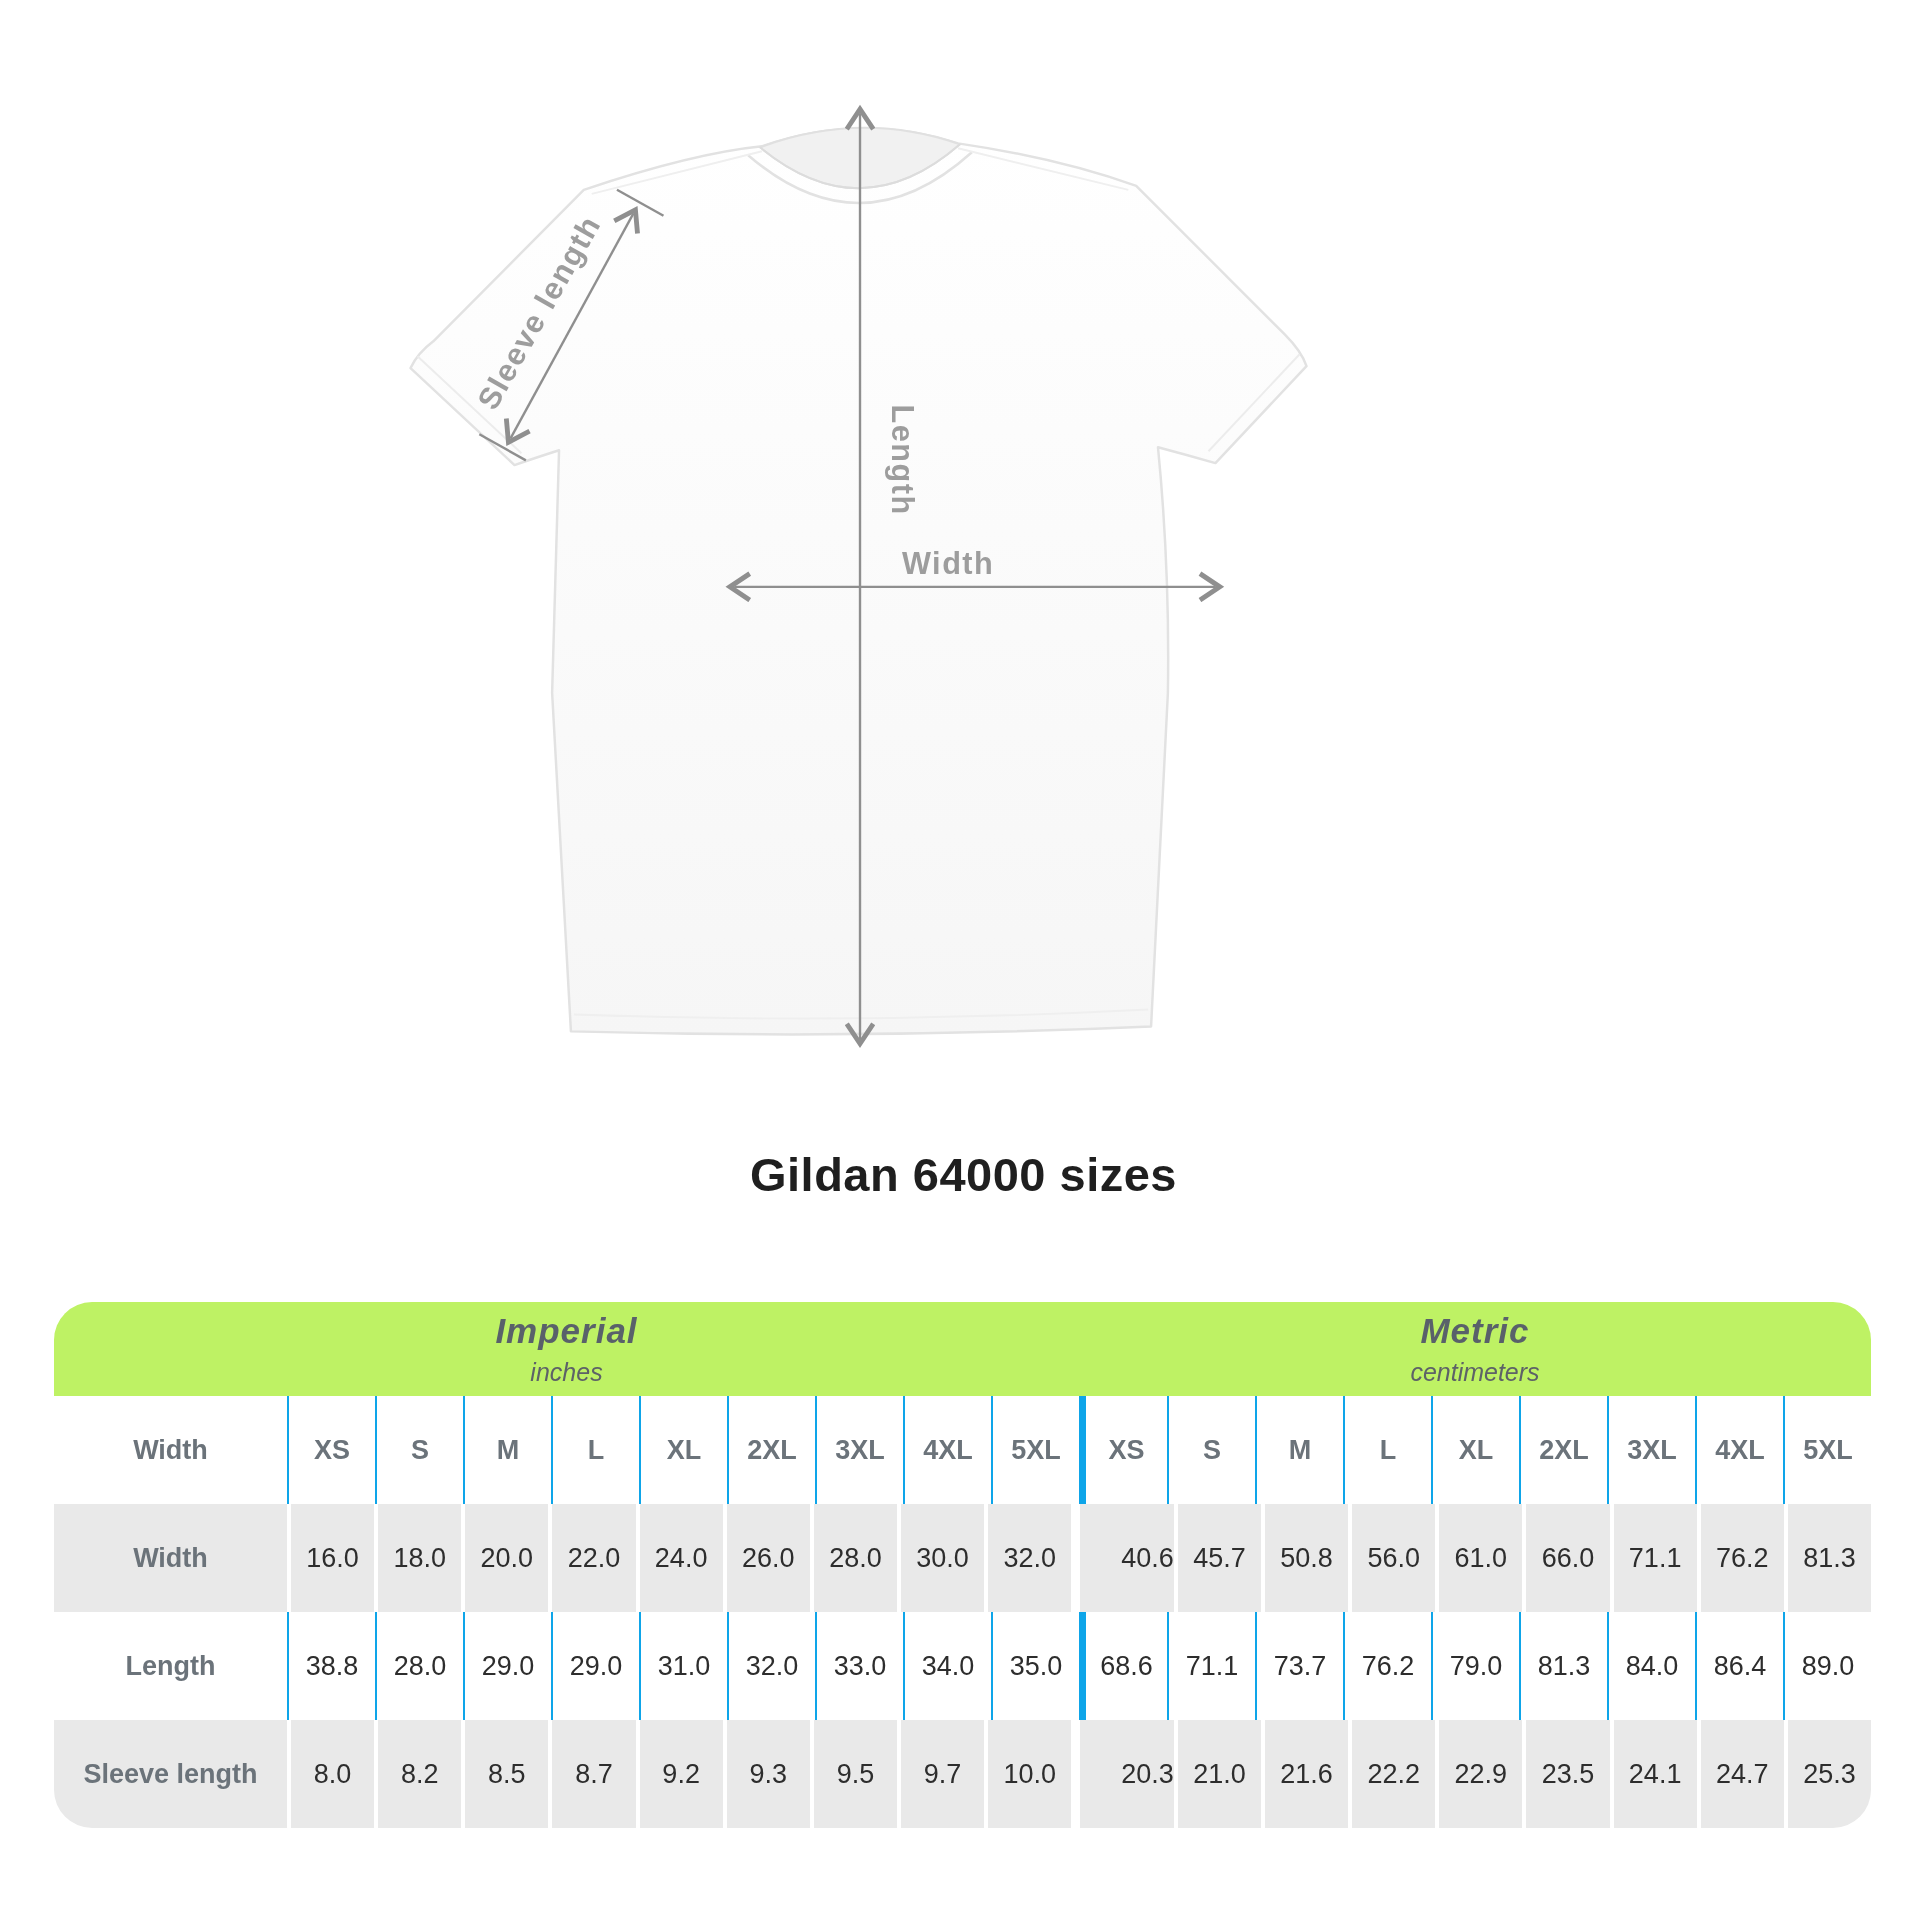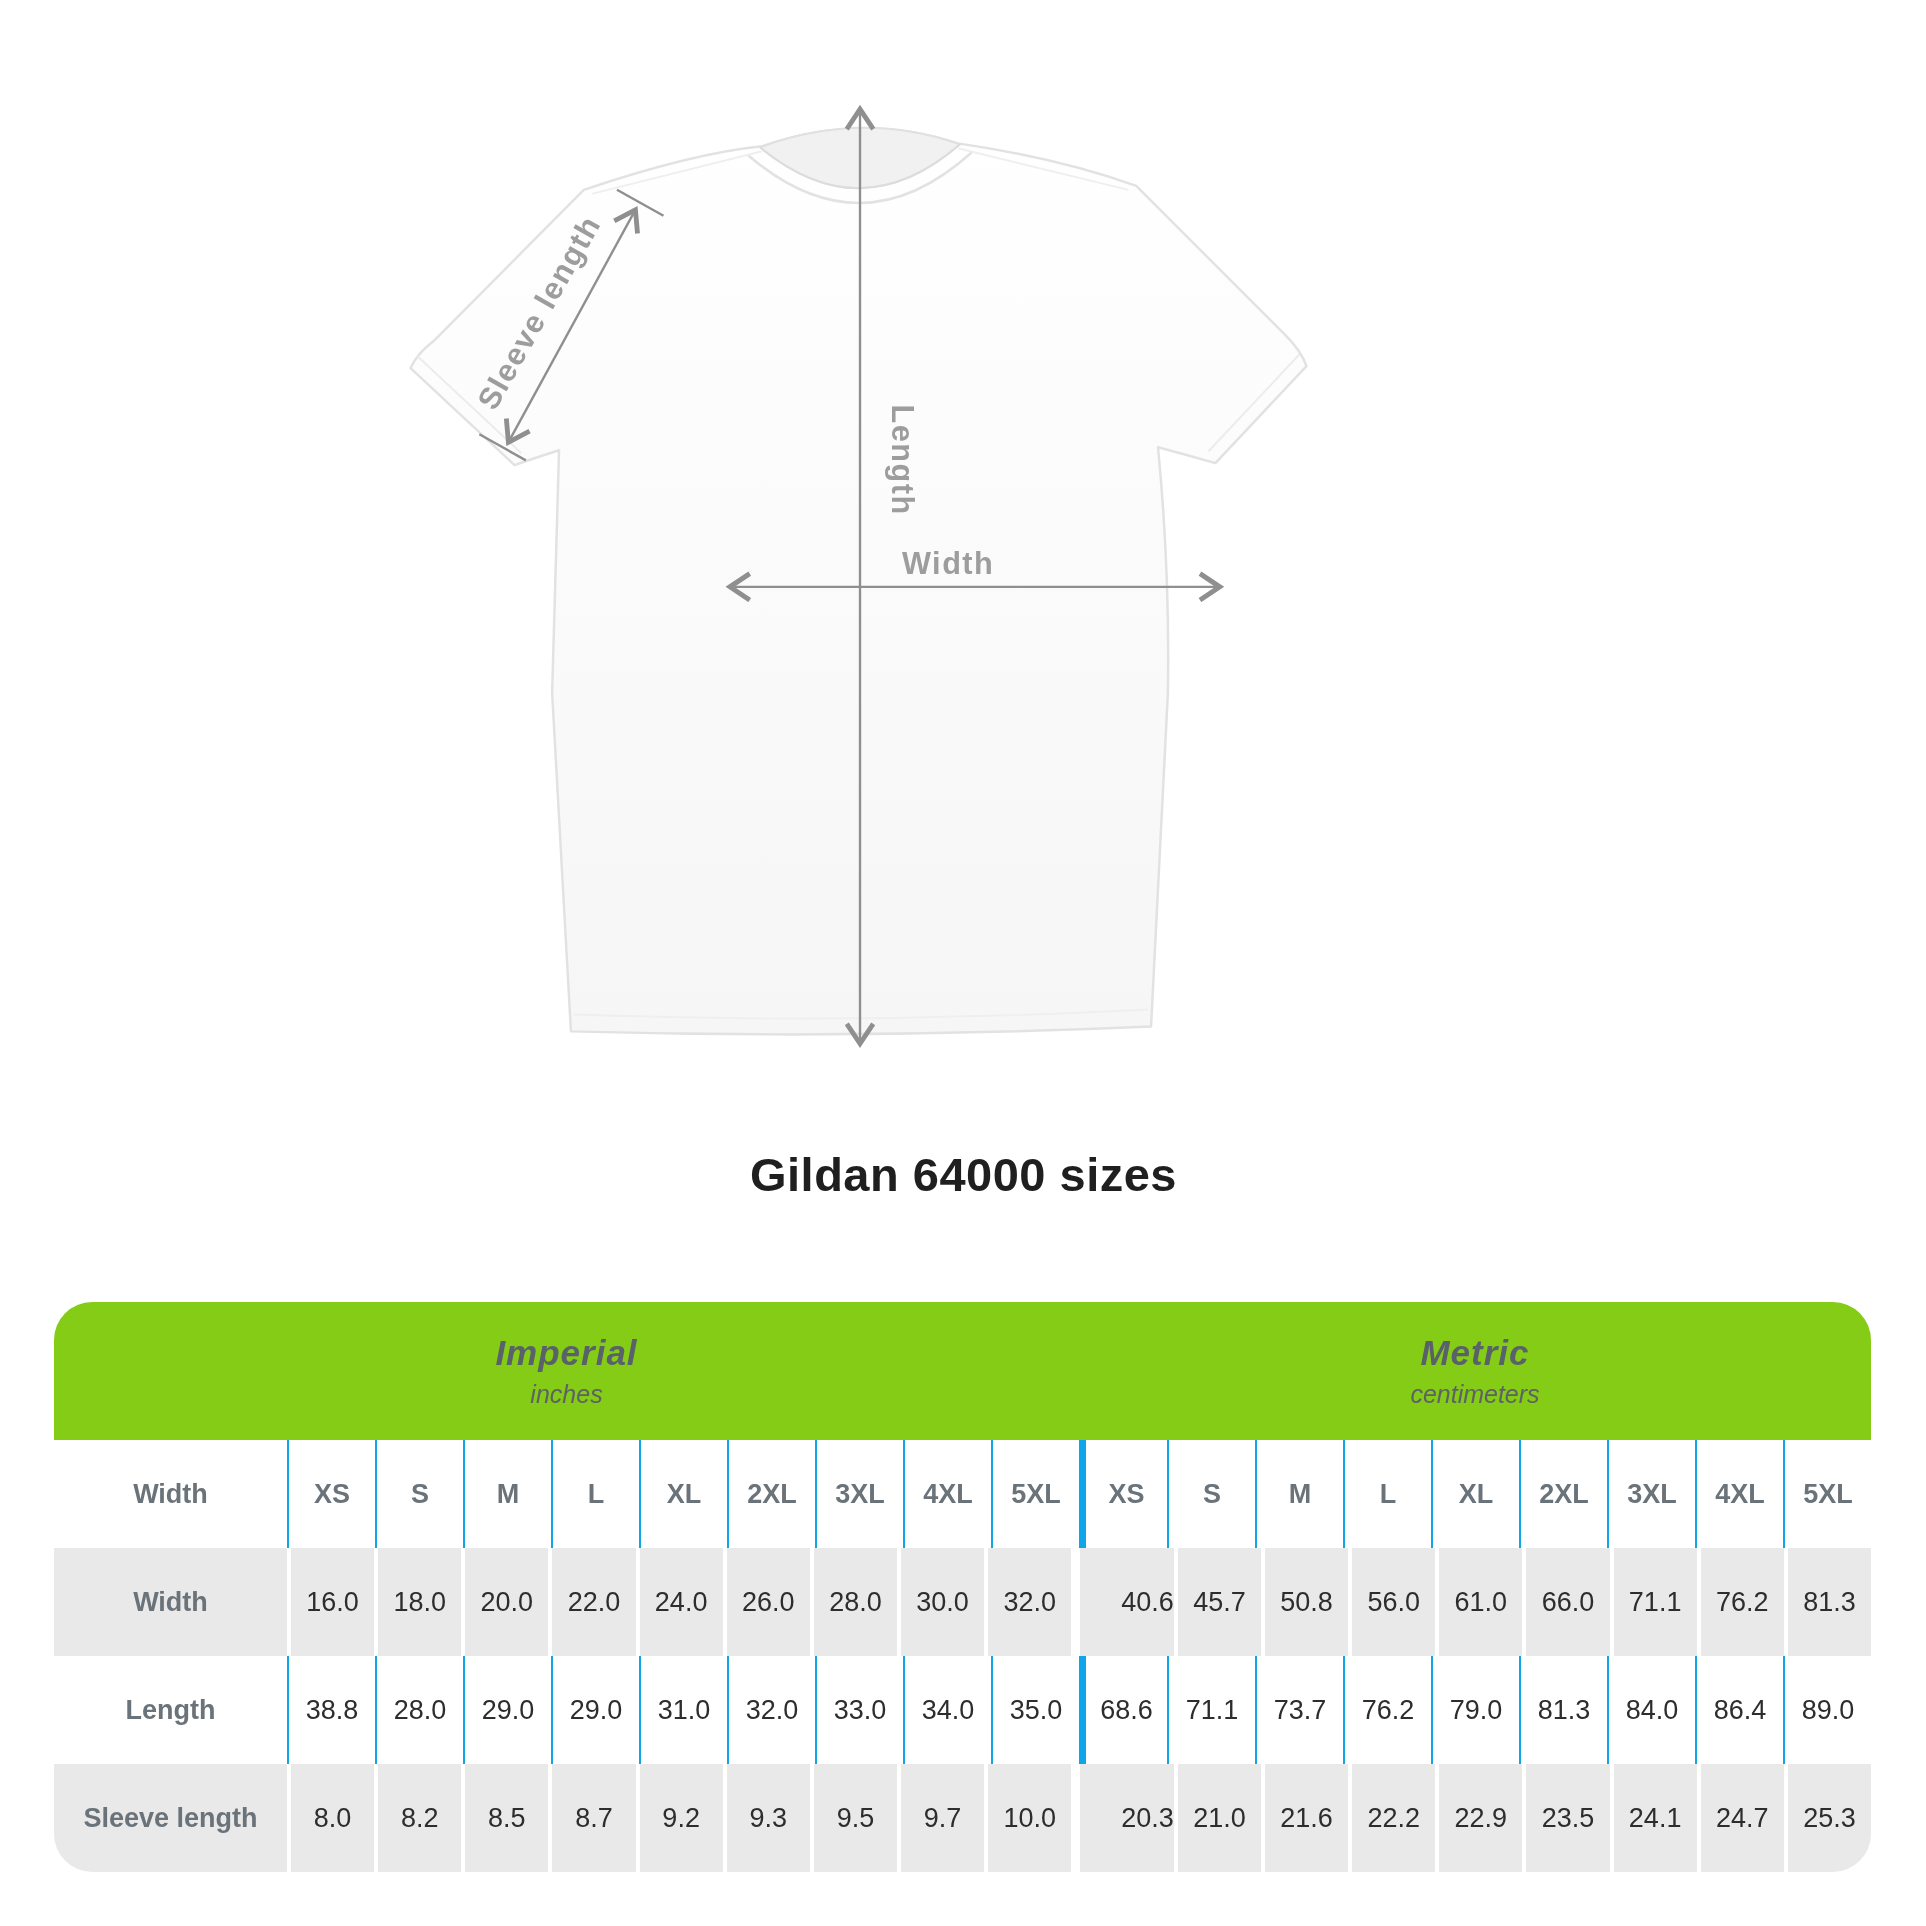--- a/index.html
+++ b/index.html
@@ -14,21 +14,21 @@
             font-size:31px; fill:#9d9d9d; letter-spacing:1.5px; }
 
   
   .title-wrap { position:absolute; top:1139px; left:0; width:100%; text-align:center; }
   .title-wrap h1 { margin:8px; font-size:47px; font-weight:bold; color:#1f1f1f; letter-spacing:0.5px; }
   .title-wrap p  { margin:16px 0 0 0; font-size:27px; font-style:italic; color:#4e4e4e; }
 
   
   .size-table { position:absolute; left:54px; top:1302px; width:1817px; }
 
-  .unit-band { position:relative; height:138px; background:#84cc16;
+  .unit-band { position:relative; height:94px; background:#bef264;
                border-radius:38px 38px 0 0; }
   .unit { position:absolute; top:0; height:100%; display:flex; flex-direction:column;
           justify-content:center; align-items:center; gap:7px; }
   .unit-imperial { left:0; width:1025px; }
   .unit-metric   { left:1025px; width:792px; }
   .uname { font-size:35px; font-weight:bold; font-style:italic; color:#59616a; letter-spacing:1px; }
   .usub  { font-size:25px; font-style:italic; color:#5d6267; }
 
   .trow { display:grid; grid-template-columns:233px repeat(18, 1fr); height:108px; }
   .c { display:flex; align-items:center; justify-content:center; font-size:27px; height:100%; }

